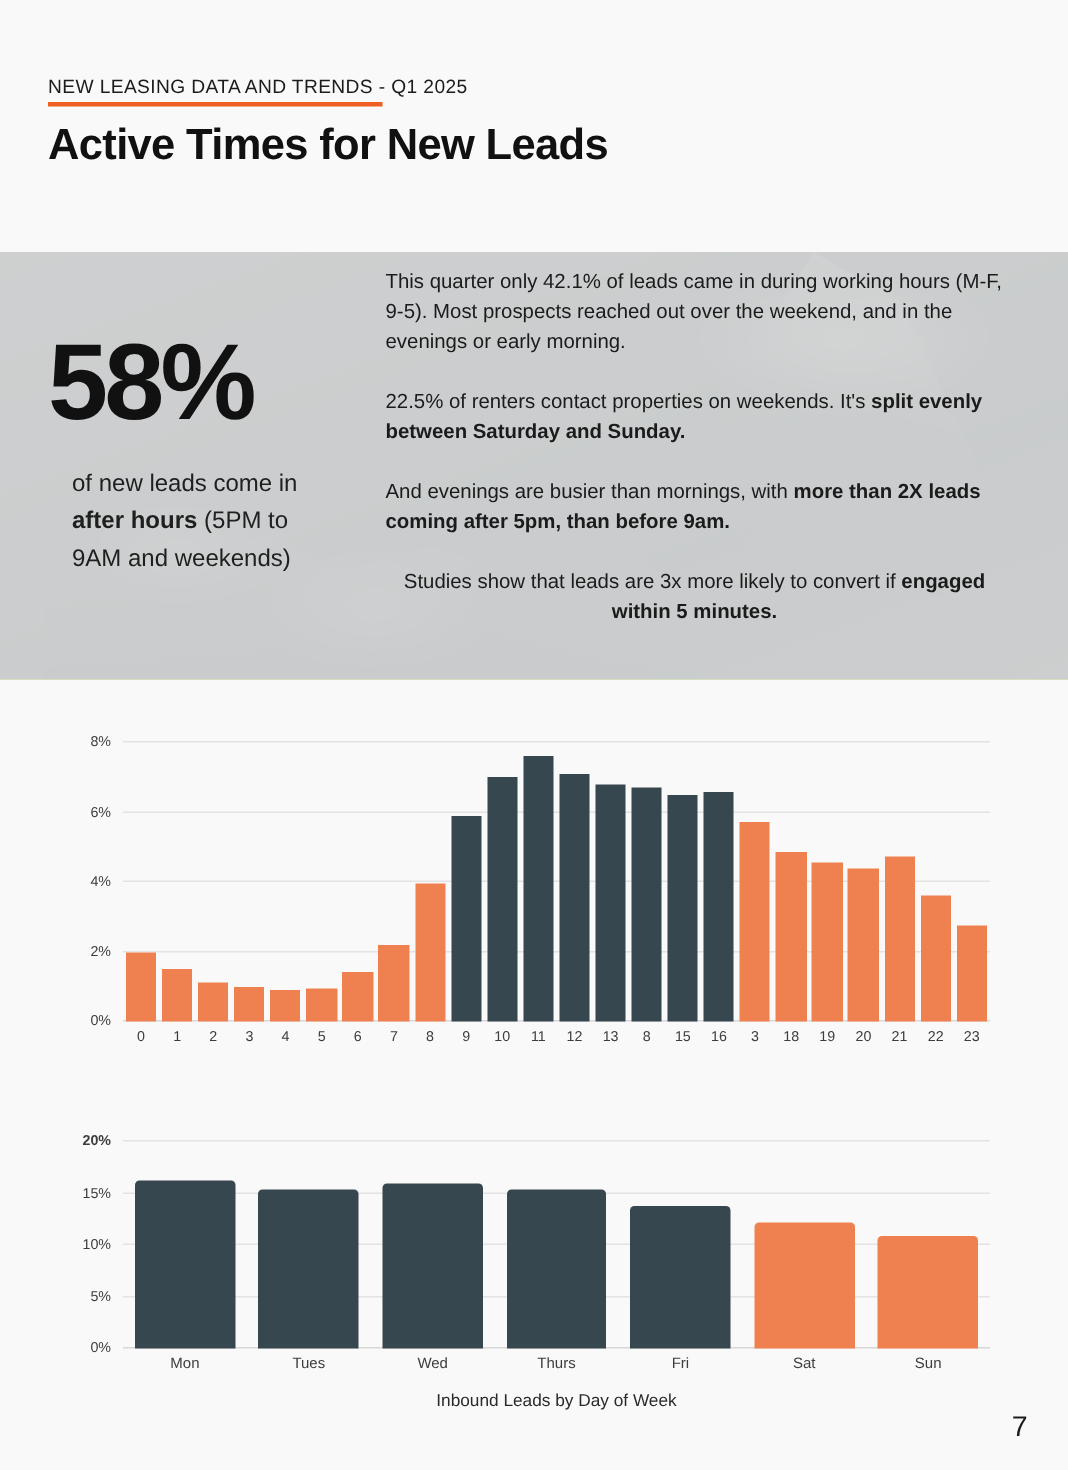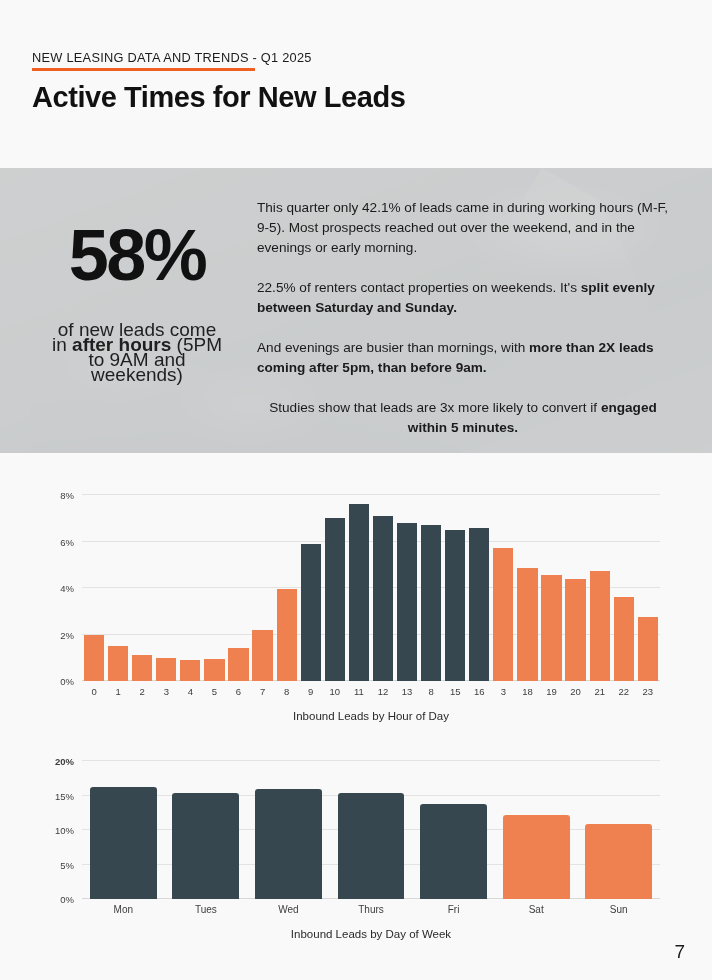--- a/index.html
+++ b/index.html
@@ -94,41 +94,41 @@
   }
   .band-veil {
     position: absolute; inset: 0;
     background: rgba(214,216,217,0.80);
   }
 
   .stat-block {
     position: absolute;
     left: 32px; top: 48px;
     width: 210px;
-    text-align: center;
+    text-align: left;
   }
   .stat-number {
     font-size: 72px;
     font-weight: 700;
     letter-spacing: -0.035em;
     color: #111111;
     line-height: 78px;
   }
   .stat-caption {
-    margin-top: 28px;
-    font-size: 19px;
-    line-height: 15px;
+    margin-top: 16px;
+    font-size: 16px;
+    line-height: 25px;
     color: #1f1f1f;
     padding: 0 16px;
   }
   .stat-caption b { font-weight: 700; }
 
   .band-copy {
     position: absolute;
-    left: 257px; top: 30px;
+    left: 257px; top: 10px;
     width: 412px;
   }
   .band-copy p {
     margin: 0 0 20px 0;
     font-size: 13.6px;
     line-height: 20px;
     color: #1b1b1b;
   }
   .band-copy p:last-child { margin-bottom: 0; text-align: center; }
   .band-copy b { font-weight: 700; }
@@ -367,21 +367,20 @@
           <div class="xtick">15</div>
           <div class="xtick">16</div>
           <div class="xtick">3</div>
           <div class="xtick">18</div>
           <div class="xtick">19</div>
           <div class="xtick">20</div>
           <div class="xtick">21</div>
           <div class="xtick">22</div>
           <div class="xtick">23</div>
         </div>
-      <div class="axis-title">Inbound Leads by Hour of Day</div>
     </div>
 
     <div class="chart" id="chart-day">
       <div class="plot-wrap">
         <div class="grid-layer" style="position: absolute; inset: 0px;">
             <div class="gridline base" style="bottom: 0%;"></div>
             <div class="ytick" style="bottom: 0%; transform: translateY(50%);">0%</div>
             <div class="gridline" style="bottom: 25%;"></div>
             <div class="ytick" style="bottom: 25%; transform: translateY(50%);">5%</div>
             <div class="gridline" style="bottom: 50%;"></div>

